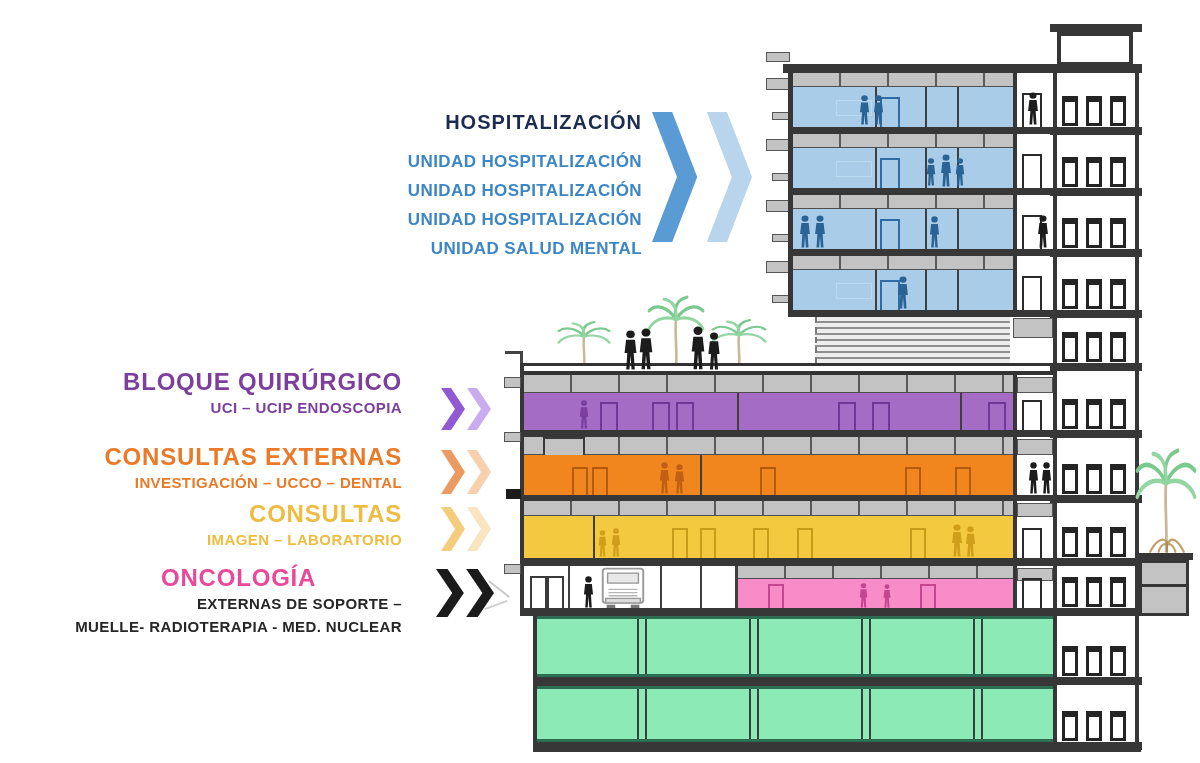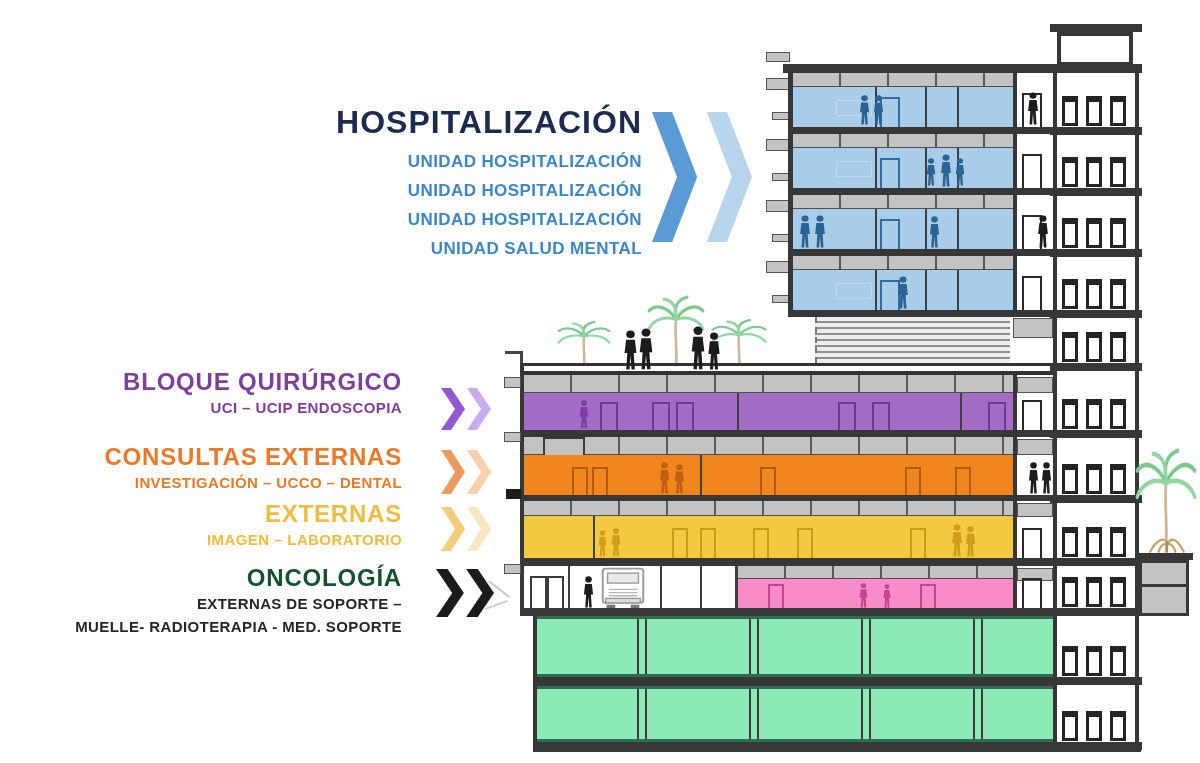--- a/index.html
+++ b/index.html
@@ -2,21 +2,21 @@
 <html><head>
 <meta charset="utf-8">
 <style>
   html,body{margin:0;padding:0;background:#fff;}
   .canvas{position:relative;width:1200px;height:763px;background:#fff;overflow:hidden;
           font-family:"Liberation Sans",sans-serif;}
   .lg{position:absolute;text-align:right;}
   .lg h2{margin:0;font-weight:700;letter-spacing:.8px;}
   .lg p{margin:2px 0 0 0;font-weight:700;letter-spacing:.4px;text-align:right;}
   .lg-hosp{right:558px;top:106px;}
-  .lg-hosp h2{font-size:32px;line-height:32px;letter-spacing:1px;}
+  .lg-hosp h2{font-size:20px;line-height:32px;letter-spacing:1px;}
   .lg-hosp p{font-size:17px;line-height:29px;margin:0;}
   .lg-hosp p:first-of-type{margin-top:9px;}
   .lg-bloque{right:798px;top:368px;}
   .lg-consultas{right:798px;top:443px;}
   .lg-urgencias{right:798px;top:500px;}
   .lg-oncologia{right:798px;top:564px;}
   .lg-bloque h2,.lg-consultas h2,.lg-urgencias h2,.lg-oncologia h2{font-size:24px;line-height:27px;}
   .lg-bloque p,.lg-consultas p,.lg-urgencias p,.lg-oncologia p{font-size:15px;line-height:21px;}
   .chev{position:absolute;}
   .chev-hosp{left:652px;top:112px;width:100px;height:130px;}
@@ -55,32 +55,32 @@
   <section class="lg lg-consultas">
     <h2 style="color: rgb(234, 122, 40);">CONSULTAS EXTERNAS</h2>
     <p style="color: rgb(234, 122, 40);">INVESTIGACIÓN – UCCO – DENTAL</p>
   </section>
   <svg class="chev chev-consultas" viewBox="0 0 50 42" preserveAspectRatio="none">
     <polygon points="0,0 10,0 24,21 10,42 0,42 14,21" fill="#eb9a62"></polygon>
     <polygon points="0,0 10,0 24,21 10,42 0,42 14,21" transform="translate(26,0)" fill="#f6d1ac"></polygon>
   </svg>
 
   <section class="lg lg-urgencias">
-    <h2 style="color: rgb(237, 188, 64);">EXTERNAS</h2>
+    <h2 style="color: rgb(237, 188, 64);">CONSULTAS</h2>
     <p style="color: rgb(237, 188, 64);">IMAGEN – LABORATORIO</p>
   </section>
   <svg class="chev chev-urgencias" viewBox="0 0 50 42" preserveAspectRatio="none">
     <polygon points="0,0 10,0 24,21 10,42 0,42 14,21" fill="#f3cd7c"></polygon>
     <polygon points="0,0 10,0 24,21 10,42 0,42 14,21" transform="translate(26,0)" fill="#f9e5bf"></polygon>
   </svg>
 
   <section class="lg lg-oncologia">
-    <h2 style="color: #14532d;">ONCOLOGÍA</h2>
+    <h2 style="color: #ec4899; text-align: center;">ONCOLOGÍA</h2>
     <p style="color: rgb(38, 38, 38);">EXTERNAS DE SOPORTE –</p>
-    <p style="color: rgb(38, 38, 38);">MUELLE- RADIOTERAPIA - MED. SOPORTE</p>
+    <p style="color: rgb(38, 38, 38);">MUELLE- RADIOTERAPIA - MED. NUCLEAR</p>
   </section>
   <svg class="chev chev-oncologia" viewBox="0 0 50 42" preserveAspectRatio="none">
     <polygon points="0,0 10,0 24,21 10,42 0,42 14,21" fill="#1b1b1b"></polygon>
     <polygon points="0,0 10,0 24,21 10,42 0,42 14,21" transform="translate(26,0)" fill="#1b1b1b"></polygon>
   </svg>
 
   <div id="building">
       <div style="position: absolute; left: 783px; top: 64px; width: 359px; height: 9px; background: rgb(55, 55, 55);"></div>
       <div style="position: absolute; left: 793px; top: 73px; width: 220px; height: 14px; background: repeating-linear-gradient(90deg, rgba(0, 0, 0, 0) 0px, rgba(0, 0, 0, 0) 46px, rgb(90, 90, 90) 46px, rgb(90, 90, 90) 48px) rgb(195, 195, 195); border-bottom: 1px solid rgb(79, 79, 79); box-sizing: border-box;"></div>
       <div style="position: absolute; left: 793px; top: 87px; width: 220px; height: 40px; background: rgb(169, 205, 233);"></div>

